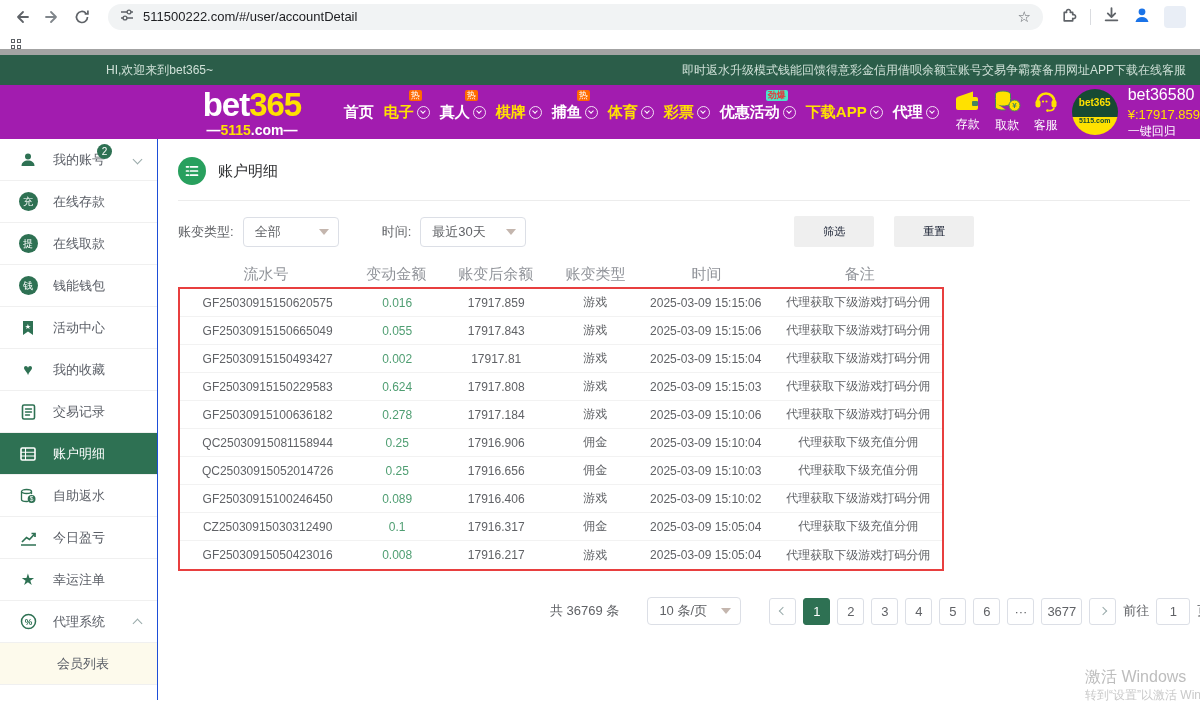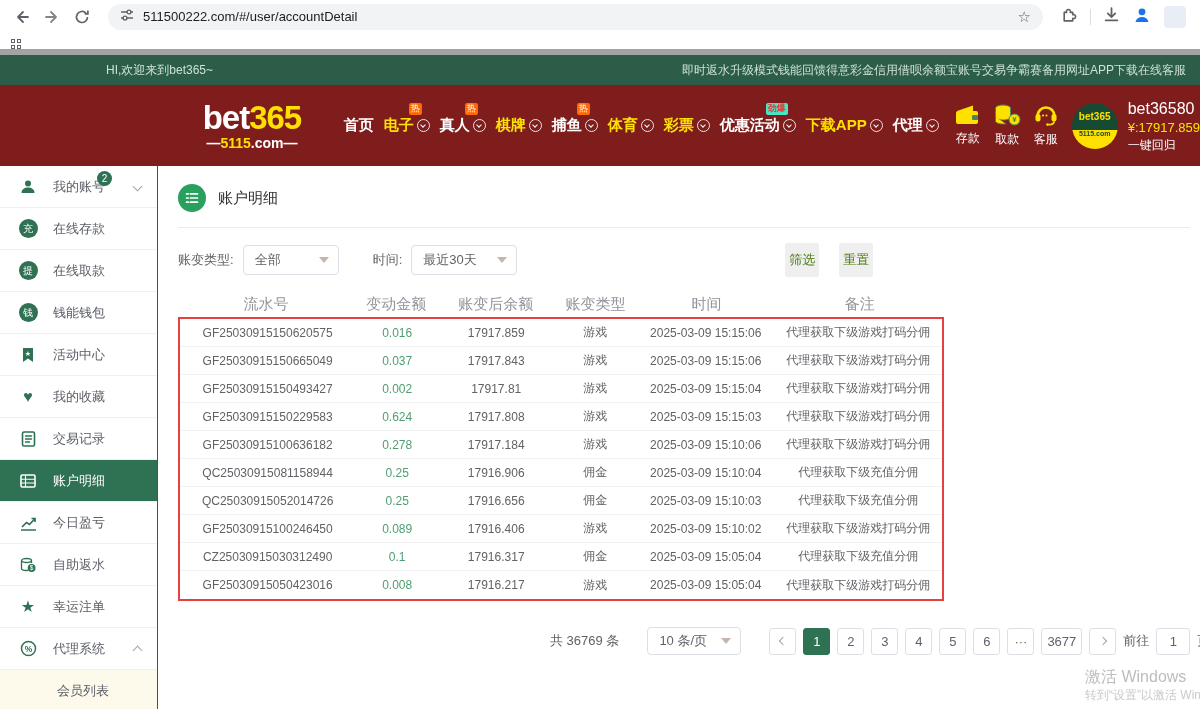--- a/index.html
+++ b/index.html
@@ -21,21 +21,21 @@
   .apps-icon i{display:block;border:1.2px solid #5f6368}
 
   
   .topbar{height:30px;background:#2b5d49;display:flex;align-items:center;padding:0 14px;
           color:#cfe0d7;font-size:12px}
   .topbar .welcome{margin-left:92px}
   .topbar .links{margin-left:auto;display:flex;white-space:nowrap}
   .topbar .links span{cursor:pointer}
 
   
-  .header{height:81px;background:#7f1d1d;display:flex;align-items:center;color:#fff}
+  .header{height:54px;background:#a21caf;display:flex;align-items:center;color:#fff}
   .logo{margin-left:200px;width:138px;text-align:center;line-height:1;cursor:pointer}
   .logo-main{font-size:33px;font-weight:800;letter-spacing:-1px}
   .logo-main .w{color:#fff}.logo-main .y{color:#ffe100}
   .logo-sub{font-size:14px;font-weight:700;margin-top:2px}
   .logo-sub .y{color:#ffe100}
   .nav{display:flex;align-items:center;gap:10px;margin-left:40px;font-size:15px;font-weight:700;white-space:nowrap}
   .nav-item{position:relative;display:flex;align-items:center;gap:3px;cursor:pointer}
   .nav-item .lbl{color:#fff}
   .nav-item.y .lbl{color:#ffe100}
   .badge-hot{position:absolute;top:-13px;right:8px;background:#ff6a00;color:#fff;font-size:9px;
@@ -81,25 +81,25 @@
   .title-icon{width:28px;height:28px;border-radius:50%;background:#28a05e;display:flex;align-items:center;
               justify-content:center;flex-shrink:0}
   .title-text{font-size:15px;color:#303133}
 
   .filters{display:flex;align-items:center;margin-top:15px;font-size:13px;color:#606266}
   .f-label{margin-right:9px}
   .select{height:30px;border:1px solid #dcdfe6;border-radius:4px;background:#fff;display:flex;
           align-items:center;justify-content:space-between;padding:0 9px 0 11px;cursor:pointer}
   .select.w1{width:96px}
   .select.w2{width:106px}
-  .gap-time{margin-left:34px}
+  .gap-time{margin-left:43px}
   .caret{width:0;height:0;border-left:5px solid transparent;border-right:5px solid transparent;
          border-top:6px solid #c4b6ae}
   .btns{margin-left:268px;display:flex;gap:20px}
-  .btn{background:#efefef;border:none;padding:8px 4px;font-size:13px;color:#4d7c0f;border-radius:2px;cursor:pointer}
+  .btn{background:#efefef;border:none;padding:8px 29px;font-size:11px;color:#0f172a;border-radius:2px;cursor:pointer}
 
   .table-wrap{margin-top:14px;width:766px}
   .t-head{display:flex;align-items:center;height:26px;font-size:15px;color:#909399}
   .red-box{border:2px solid #e83f3f}
   .t-row{display:flex;align-items:center;height:28px;font-size:12px;color:#606266;border-bottom:1px solid #f2f2f2}
   .t-row:last-child{border-bottom:none}
   .c{text-align:center}
   .c1{width:23%}.c2{width:11%}.c3{width:15%}.c4{width:11%}.c5{width:18%}.c6{width:22%}
   .amount{color:#4f9e72}
 
@@ -382,39 +382,39 @@
       <span class="side-icon">
         <svg width="16" height="16" viewBox="0 0 16 16">
             <rect x="1" y="2" width="14" height="12" rx="1.2" fill="none" stroke="#fff" stroke-width="1.6"></rect>
             <path d="M5.5 2v12M1 6.2h14M1 10h14" stroke="#fff" stroke-width="1.1"></path>
           </svg>
       </span>
       <span>账户明细</span>
     </div>
     <div class="side-item">
       <span class="side-icon">
-        <svg width="17" height="16" viewBox="0 0 17 16">
-            <path d="M1 15h15" stroke="#2e7153" stroke-width="1.5"></path>
-            <path d="M2 12l4.5-4.5 3 2L15 3.5" fill="none" stroke="#2e7153" stroke-width="1.7"></path>
-            <path d="M11.5 3.5H15v3.5" fill="none" stroke="#2e7153" stroke-width="1.7"></path>
-          </svg>
-      </span>
-      <span>今日盈亏</span>
-    </div>
-    <div class="side-item">
-      <span class="side-icon">
         <svg width="16" height="16" viewBox="0 0 16 16">
             <ellipse cx="6.5" cy="3.5" rx="5" ry="2" fill="none" stroke="#2e7153" stroke-width="1.3"></ellipse>
             <path d="M1.5 3.5v8c0 1.1 2.2 2 5 2 .6 0 1.2 0 1.8-.1" fill="none" stroke="#2e7153" stroke-width="1.3"></path>
             <path d="M11.5 3.5v2.6" stroke="#2e7153" stroke-width="1.3"></path>
             <circle cx="11.6" cy="11" r="3.9" fill="#2e7153"></circle>
             <text x="11.6" y="13.4" font-size="6.5" fill="#fff" text-anchor="middle">$</text>
           </svg>
       </span>
       <span>自助返水</span>
+    </div>
+    <div class="side-item">
+      <span class="side-icon">
+        <svg width="17" height="16" viewBox="0 0 17 16">
+            <path d="M1 15h15" stroke="#2e7153" stroke-width="1.5"></path>
+            <path d="M2 12l4.5-4.5 3 2L15 3.5" fill="none" stroke="#2e7153" stroke-width="1.7"></path>
+            <path d="M11.5 3.5H15v3.5" fill="none" stroke="#2e7153" stroke-width="1.7"></path>
+          </svg>
+      </span>
+      <span>今日盈亏</span>
     </div>
     <div class="side-item">
       <span class="side-icon">★</span>
       <span>幸运注单</span>
     </div>
     <div class="side-item">
       <span class="side-icon">
         <svg width="17" height="17" viewBox="0 0 16 16">
             <circle cx="8" cy="8" r="6.6" fill="none" stroke="#2e7153" stroke-width="1.4"></circle>
             <text x="8" y="11" font-size="8" fill="#2e7153" text-anchor="middle" font-weight="bold">%</text>
@@ -468,21 +468,21 @@
         <div class="t-row">
           <span class="c c1">GF25030915150620575</span>
             <span class="c c2 amount">0.016</span>
             <span class="c c3">17917.859</span>
             <span class="c c4">游戏</span>
             <span class="c c5">2025-03-09 15:15:06</span>
             <span class="c c6">代理获取下级游戏打码分佣</span>
         </div>
         <div class="t-row">
           <span class="c c1">GF25030915150665049</span>
-            <span class="c c2 amount">0.037</span>
+            <span class="c c2 amount">0.055</span>
             <span class="c c3">17917.843</span>
             <span class="c c4">游戏</span>
             <span class="c c5">2025-03-09 15:15:06</span>
             <span class="c c6">代理获取下级游戏打码分佣</span>
         </div>
         <div class="t-row">
           <span class="c c1">GF25030915150493427</span>
             <span class="c c2 amount">0.002</span>
             <span class="c c3">17917.81</span>
             <span class="c c4">游戏</span>

